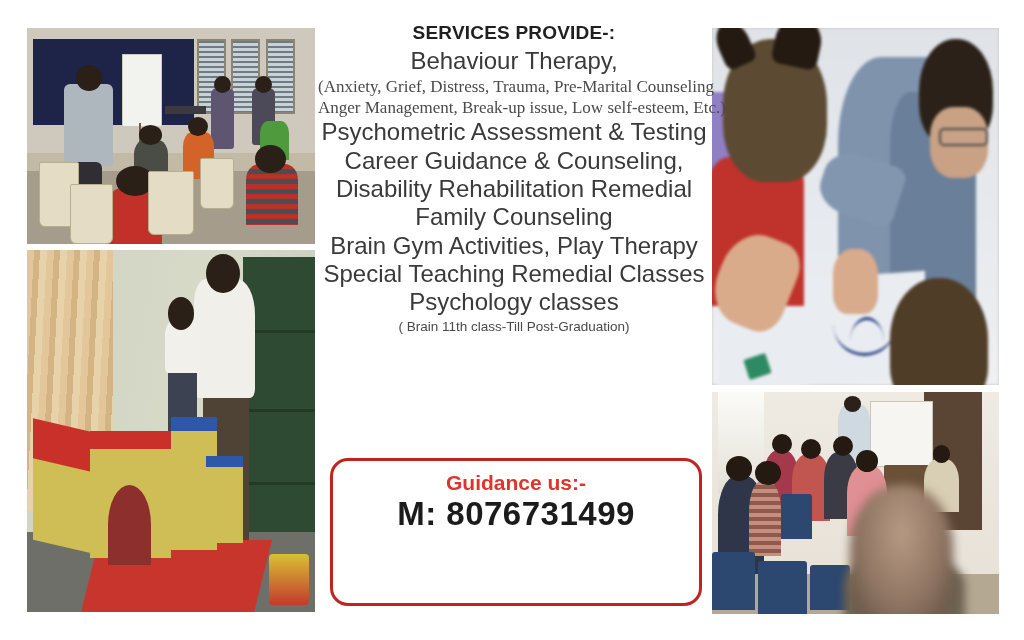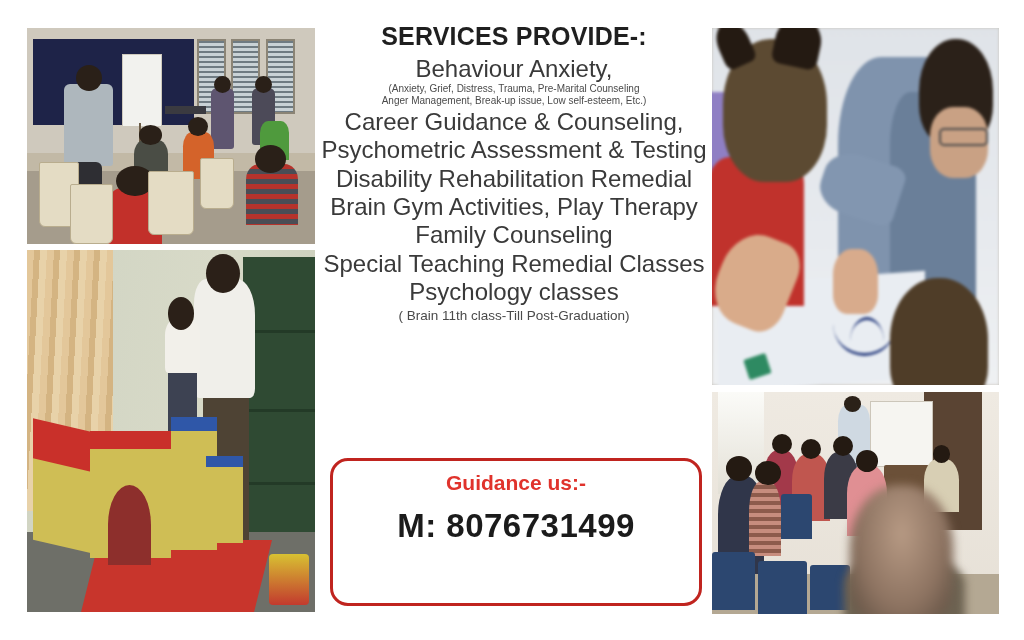--- a/index.html
+++ b/index.html
@@ -140,45 +140,45 @@
                 border-radius:46% 46% 26% 26%; filter:blur(5px); }
   .sm-blur-bd { position:absolute; left:46%; bottom:-10%; width:42%; height:34%;
                 background:#6d6352; border-radius:30% 30% 0 0; filter:blur(4px); }
 
   
   .center-col {
     position:absolute; left:318px; top:22px; width:392px; height:600px;
     text-align:center; color:#2b2b2b;
   }
   .svc-heading {
-    font-size:25px; font-weight:bold; letter-spacing:.2px;
+    font-size:19px; font-weight:bold; letter-spacing:.2px;
     line-height:1.18; color:#1f1f1f; margin-bottom:2px;
   }
   .svc-line {
     font-size:24px; line-height:1.22; color:#3a3a3a; white-space:nowrap;
   }
   .svc-line.tight { line-height:1.18; }
   .svc-sub {
-    font-size:10px; line-height:1.26; color:#4a4a4a; white-space:nowrap;
+    font-size:17px; line-height:1.26; color:#4a4a4a; white-space:nowrap;font-family:Liberation Serif, serif;
   }
   .svc-note {
     font-size:13.5px; line-height:1.3; color:#4a4a4a; margin-top:1px;
   }
 
   
   .contact-box {
     position:absolute; left:330px; top:458px; width:372px; height:148px;
     border:3px solid #c0241f; border-radius:18px; background:#ffffff;
     display:flex; flex-direction:column; align-items:center; justify-content:flex-start;
     padding-top:6px;
   }
   .cb-line1 { font-size:21px; font-weight:bold; color:#e0332c; line-height:1.1; white-space:nowrap; }
   .cb-line2 { font-size:31px; font-weight:bold; color:#e0332c; line-height:1.12; margin-top:1px; }
   .cb-line3 { font-size:21px; font-weight:bold; color:#e0332c; line-height:1.1; margin-top:4px; }
-  .cb-phone { font-size:33px; font-weight:bold; color:#1b1b1b; line-height:1.1; margin-top:14px; letter-spacing:.5px;text-align:right; }
+  .cb-phone { font-size:33px; font-weight:bold; color:#1b1b1b; line-height:1.1; margin-top:2px; letter-spacing:.5px;text-align:right; }
 </style>
 </head>
 <body>
 
 <div class="flyer">
 
   <div class="photo" id="photo-classroom">
     <div class="scene blurwrap">
       <div class="cl-wall"></div>
       <div class="cl-dado"></div>
@@ -310,30 +310,30 @@
 
       <div class="sm-blur-bd"></div>
       <div class="sm-blur"></div>
     </div>
   </div>
 
   <div class="center-col">
 
     <div class="svc-heading">SERVICES PROVIDE-:</div>
 
-    <div class="svc-line">Behaviour Anxiety,</div>
+    <div class="svc-line">Behaviour Therapy,</div>
 
     <div class="svc-sub">(Anxiety, Grief, Distress, Trauma, Pre-Marital Counseling</div>
     <div class="svc-sub">Anger Management, Break-up issue, Low self-esteem,  Etc.)</div>
 
+    <div class="svc-line tight">Psychometric Assessment &amp; Testing</div>
     <div class="svc-line tight">Career Guidance &amp; Counseling,</div>
-    <div class="svc-line tight">Psychometric Assessment &amp; Testing</div>
     <div class="svc-line tight">Disability Rehabilitation Remedial</div>
+    <div class="svc-line tight">Family Counseling</div>
     <div class="svc-line tight">Brain Gym Activities, Play Therapy</div>
-    <div class="svc-line tight">Family Counseling</div>
     <div class="svc-line tight">Special Teaching Remedial Classes</div>
     <div class="svc-line tight">Psychology classes</div>
 
     <div class="svc-note">( Brain 11th class-Till Post-Graduation)</div>
   </div>
 
   <div class="contact-box">
     <div class="cb-line3">Guidance us:-</div>
     <div class="cb-phone">M: 8076731499</div>
   </div>

